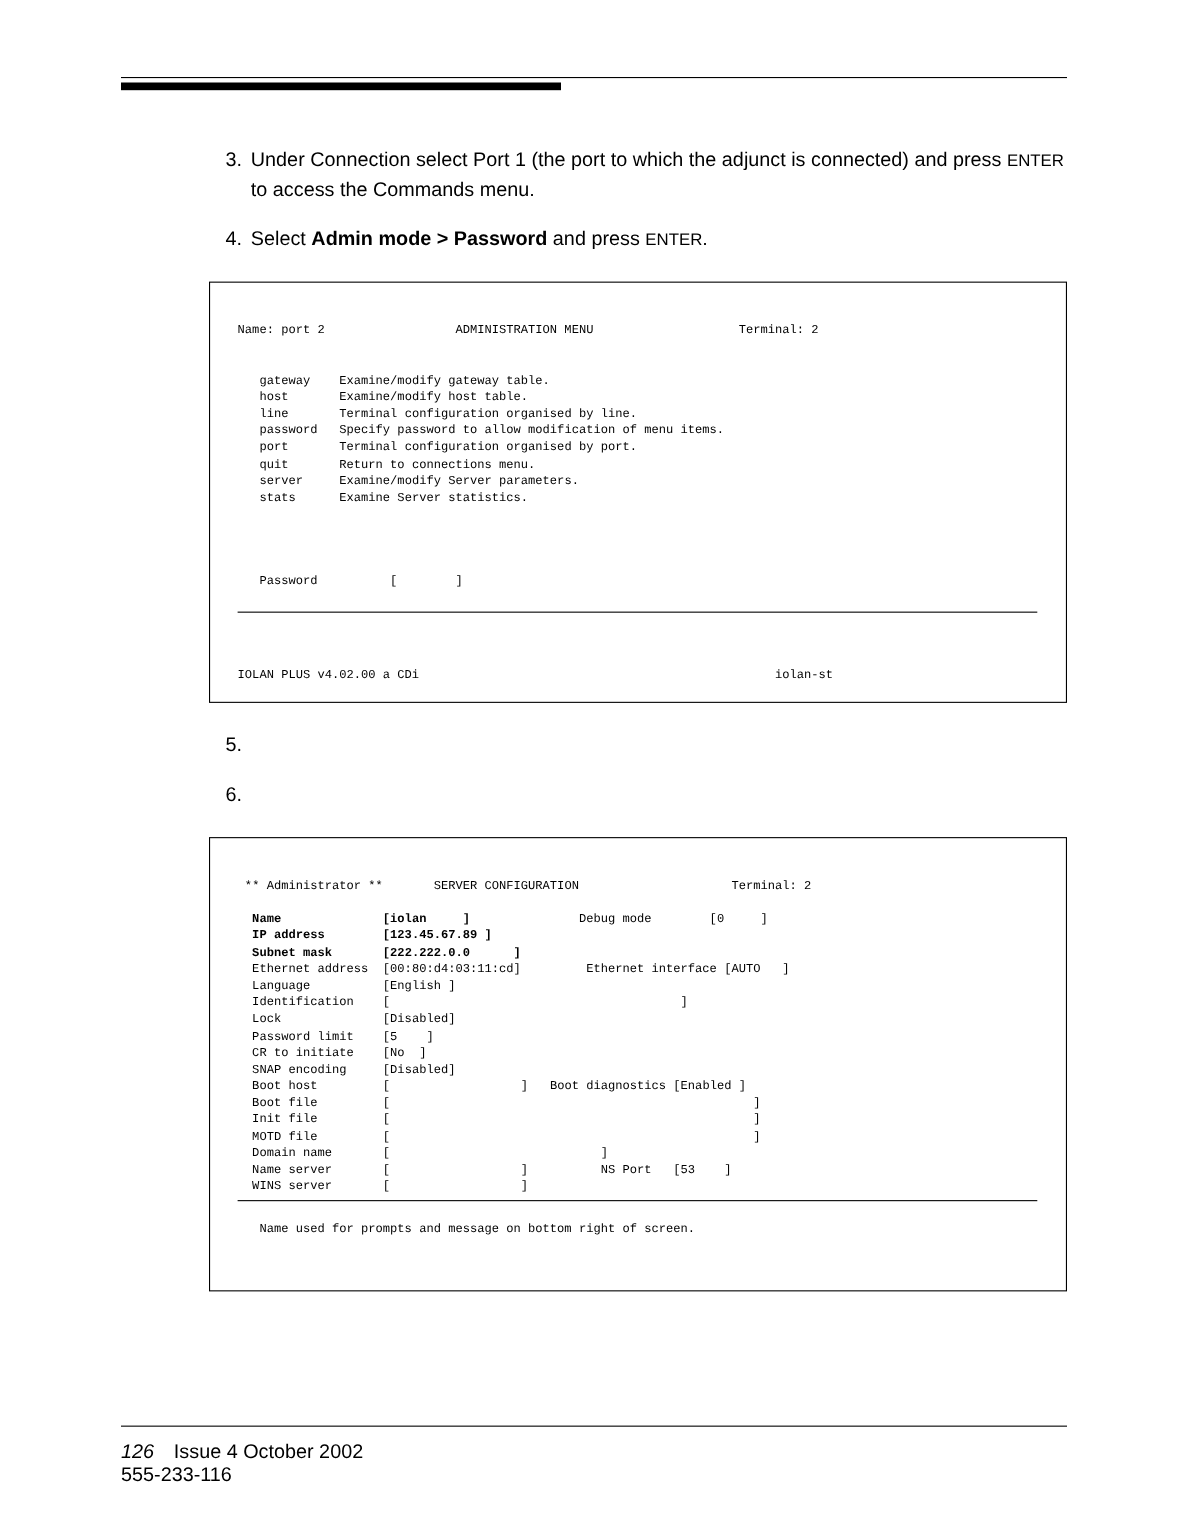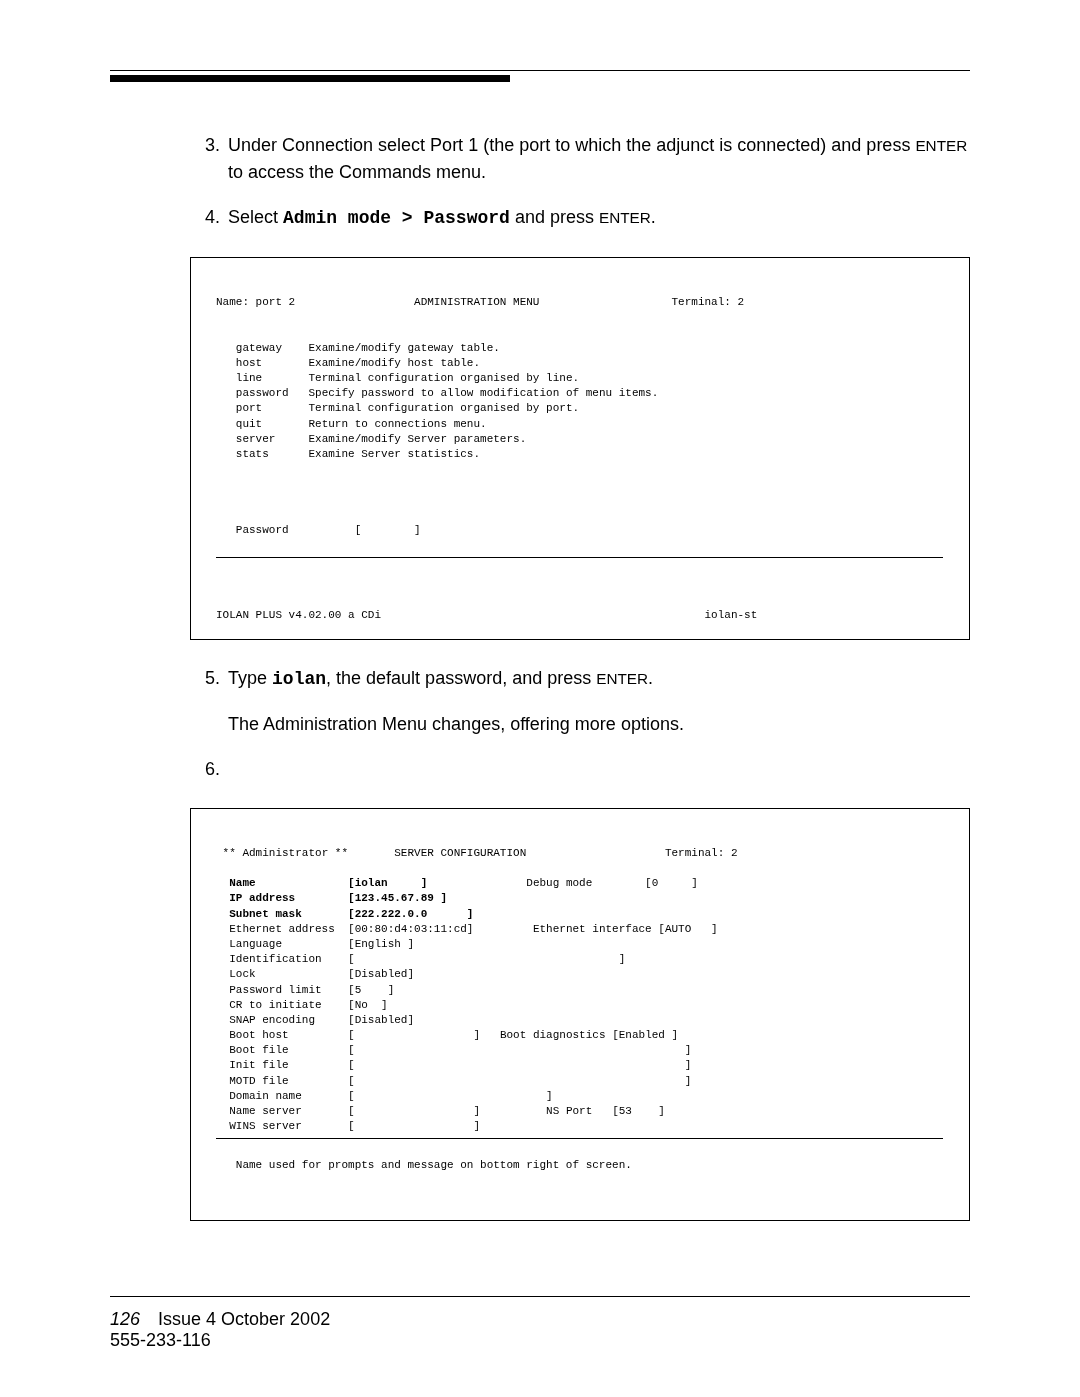--- a/index.html
+++ b/index.html
@@ -92,21 +92,21 @@
       flex-direction: column;
     }
     .footer-left {
       display: flex;
       align-items: baseline;
     }
     .page-num {
       font-style: italic;
       margin-right: 18px;
     }
-    .b { font-weight: bold; font-family: Liberation Mono, monospace; }
+    .b { font-weight: bold; }
   </style>
 </head>
 <body>
 
 <div class="page">
 
   <div class="header-rule"></div>
   <div class="black-bar"></div>
 
   <div class="content">
@@ -144,26 +144,22 @@
 <span class="mono-line">   <span>Password</span>          <span>[        ]</span></span>
 
 <div class="rule"></div>
 
 
 <span class="mono-line"><span>IOLAN PLUS v4.02.00 a CDi</span>                                                 <span>iolan-st</span></span>
 </div>
 
     <div class="step">
       <div class="step-num">5.</div>
-      <div class="step-text">
-        <span>Type </span><span class="b">iolan</span><span>, the default password, and press </span><span class="small-caps">ENTER</span><span>.</span>
-      </div>
     </div>
 
-    <div class="step-sub">The Administration Menu changes, offering more options.</div>
 
     <div class="step">
       <div class="step-num">6.</div>
     </div>
 
     <div class="terminal-box">
 <span class="mono-line"> <span>** Administrator **</span>       <span>SERVER CONFIGURATION</span>                     <span>Terminal: 2</span></span>
 
 <span class="mono-line">  <span class="b">Name</span>              <span class="b">[iolan     ]</span>               <span>Debug mode</span>        <span>[0     ]</span></span>
 <span class="mono-line">  <span class="b">IP address</span>        <span class="b">[123.45.67.89 ]</span></span>

